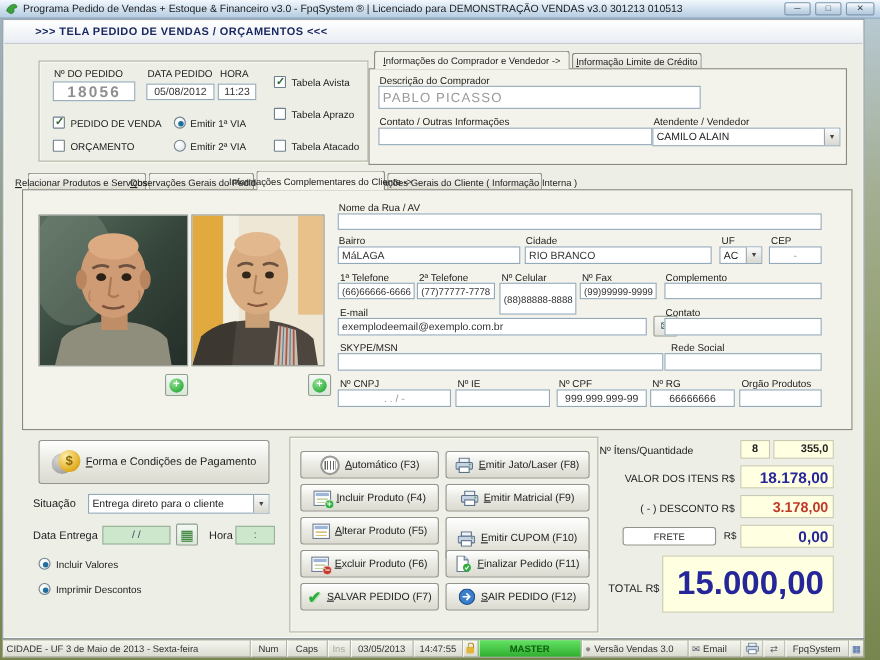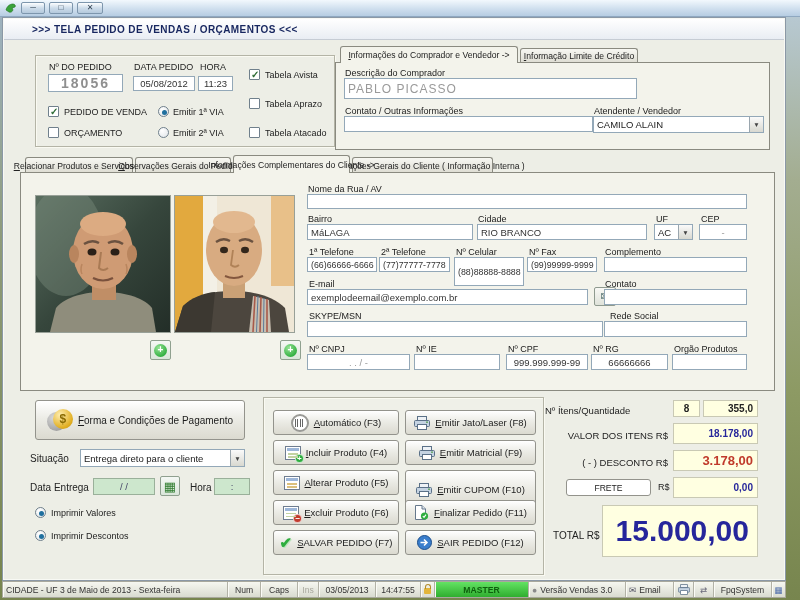--- a/index.html
+++ b/index.html
@@ -47,35 +47,36 @@
   .badge{position:absolute;right:-4px;bottom:-4px;width:9px;height:9px;border-radius:50%;color:#fff;font-size:8px;line-height:8px;text-align:center;font-weight:bold;border:1px solid rgba(255,255,255,.7)}
   .badge.add{background:#2fae3f}.badge.del{background:#c23b2e}
   .chk{color:#2fae3f;font-size:15px;font-weight:bold;text-shadow:1px 1px 0 #bde4bd}
   .statusbar{position:absolute;left:2px;top:581px;width:784px;height:17px;background:linear-gradient(#f6f7f0,#d9dbd0);border:1px solid #a8a89c;display:flex;z-index:9}
   .seg{height:100%;display:flex;align-items:center;padding:0 3px;font-size:8.6px;color:#333;border-right:1px solid #b2b2a6;box-shadow:inset 1px 0 0 #fbfbf6;gap:3px;white-space:nowrap;overflow:hidden}
   .seg.dim{color:#a8a89e}
   .seg.master{background:linear-gradient(#63e263,#2fae2f);color:#0d600d;font-weight:bold;justify-content:center}
   .mlock{position:relative;width:8px;height:6px;background:#e2b53b;border-radius:1px;margin-top:3px}
   .mlock::before{content:"";position:absolute;left:1px;top:-4px;width:4px;height:4px;border:1.5px solid #b28c2c;border-bottom:none;border-radius:3px 3px 0 0}
   .bignum{font-size:14px;font-weight:bold;color:#8f8f8f;justify-content:center;letter-spacing:2px}
-  .navy{color:#26269b;font-size:10px}
+  .navy{color:#26269b;font-size:14px}
   .red{color:#c03a2b;font-size:13px}
   .mailbtn{position:absolute;display:flex;align-items:center;justify-content:center;background:linear-gradient(#f8f8f4,#dfe2da);border:1px solid #8f9a8f;border-radius:2px;font-size:11px;color:#355}
   .edge-strip{position:absolute;right:0;top:0;width:14px;height:600px;background:linear-gradient(180deg,#b9cbd8,#a3ad90 30%,#8d9a64 65%,#77854e)}
 </style>
 </head>
 <body>
 
 <div class="screen">
   <div class="edge-strip"></div>
 
   <div class="titlebar">
     <svg width="12" height="12" viewBox="0 0 12 12">
         <path d="M1 8 C2 4 5 2 8 2 C10 2 11 4 10 5 L7 6 C9 8 7 11 4 10 Z" fill="#3aa33a" stroke="#1e701e" stroke-width=".6"></path>
       </svg>
+    <span class="title-text">Programa Pedido de Vendas + Estoque &amp; Financeiro v3.0 - FpqSystem ® | Licenciado para  DEMONSTRAÇÃO VENDAS v3.0 301213 010513</span>
     <span class="winbtn">─</span>
     <span class="winbtn">□</span>
     <span class="winbtn" style="width:26px">✕</span>
   </div>
 
   <div class="appbody"></div>
   <div class="headerbar">
       <span>&gt;&gt;&gt;   TELA PEDIDO DE VENDAS / ORÇAMENTOS   &lt;&lt;&lt;</span>
     </div>
 
@@ -260,21 +261,21 @@
       <span class="dbtn">▼</span>
     </div>
   <span class="lbl" style="left:30px;top:482px;font-size:10px">Data Entrega</span>
   <div class="gbox" style="left:93px;top:478px;width:62px;height:17px">/ /</div>
   <div class="addbtn" style="left:160px;top:476px;width:20px;height:20px">
       <span style="color:#2f7d2f;font-size:13px;line-height:13px">▦</span>
     </div>
   <span class="lbl" style="left:190px;top:482px;font-size:10px">Hora</span>
   <div class="gbox" style="left:214px;top:478px;width:36px;height:17px">:</div>
   <span class="rd on" style="left:35px;top:507px"></span>
-  <span class="lbl" style="left:51px;top:508px">Imprimir Valores</span>
+  <span class="lbl" style="left:51px;top:508px">Incluir Valores</span>
   <span class="rd on" style="left:35px;top:530px"></span>
   <span class="lbl" style="left:51px;top:531px">Imprimir Descontos</span>
 
   <div class="grp" style="left:263px;top:397px;width:281px;height:178px;background:#eff0e8">
     <div class="btn ulf" style="left:9px;top:12px;width:126px;height:25px">
         <span class="bci">
           <span class="bars"></span>
         </span>
         <span class="cap">Automático   (F3)</span>
       </div>

